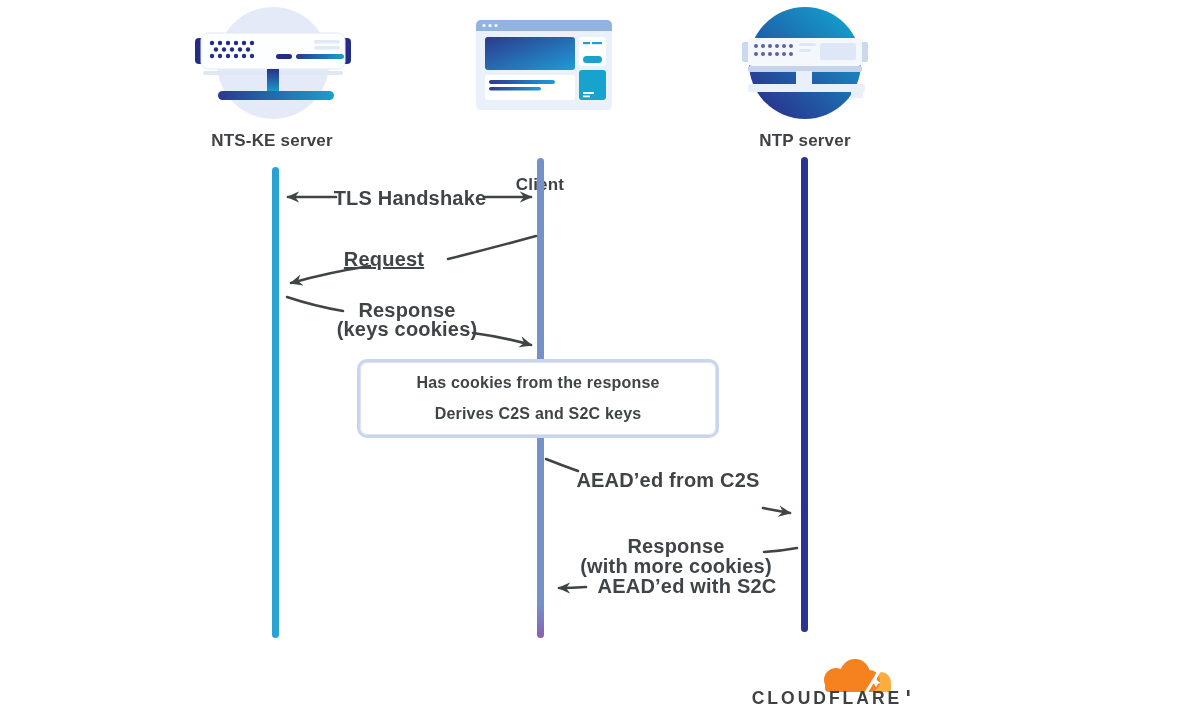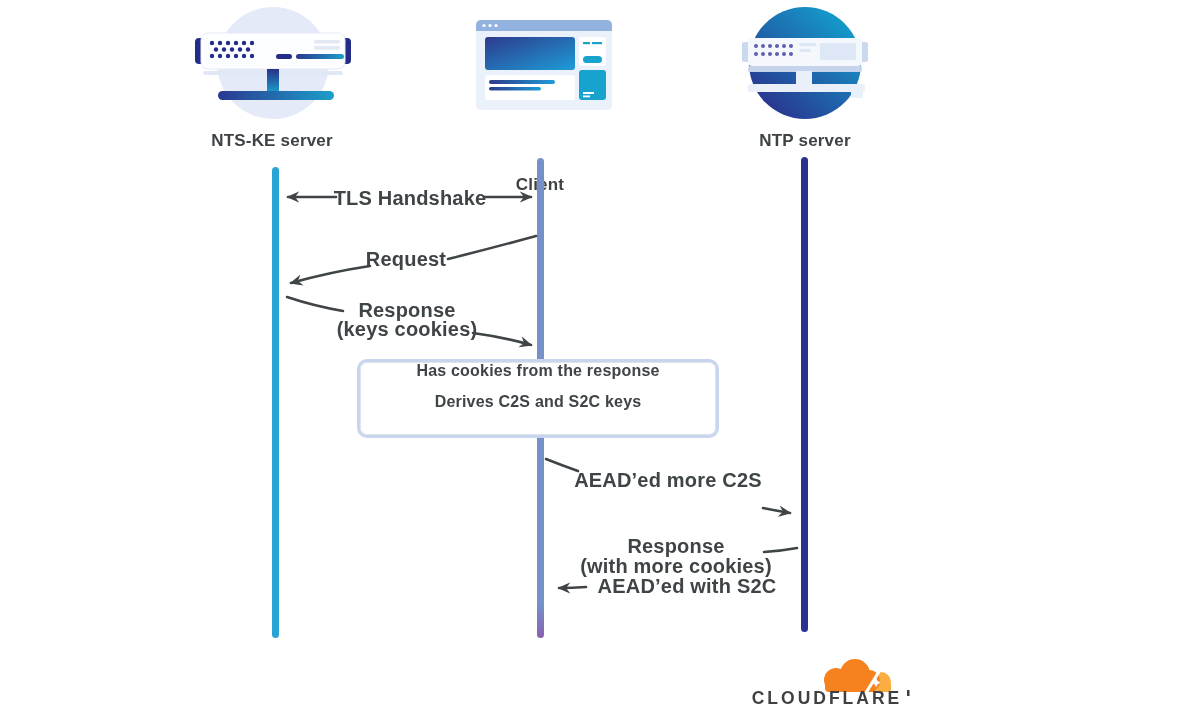--- a/index.html
+++ b/index.html
@@ -22,21 +22,21 @@
     text-align:center;letter-spacing:.2px;line-height:19px;
   }
   .msg .line{display:block;}
   .msg.query{line-height:21px;}
   .msg.resp-ntp{line-height:20px;}
   .note-box{
     position:absolute;left:357px;top:359px;width:362px;height:79px;
     box-sizing:border-box;z-index:2;background:#ffffff;
     border:3px solid #C7D5EF;border-radius:10px;
     box-shadow:inset 0 0 0 1px #DFE4EA;
-    display:flex;flex-direction:column;align-items:center;gap:13px;
+    display:flex;flex-direction:column;justify-content:center;align-items:center;gap:13px;
     font-size:16px;font-weight:700;letter-spacing:.2px;
   }
   .overlay{position:absolute;left:0;top:0;z-index:3;pointer-events:none;}
   .icon-svg{position:absolute;}
 </style>
 </head>
 <body>
 
 <div id="canvas">
 
@@ -174,29 +174,29 @@
       <path d="M473,333 Q503,337 531,345" marker-end="url(#ah)"></path>
       <path d="M546,459 Q561,465 578,471"></path>
       <path d="M763,508 Q778,511 790,513" marker-end="url(#ah)"></path>
       <path d="M797,548 Q781,551 764,552"></path>
       <path d="M586,587 Q572,588 559,588" marker-end="url(#ah)"></path>
     </g>
   </svg>
 
   <div class="msg" style="left:410px;top:189px;">TLS Handshake</div>
 
-  <div class="msg" style="left:406px;top:250px;">Request</div>
+  <div class="msg" style="left:384px;top:250px;text-decoration:underline;">Request</div>
 
   <div class="msg" style="left:407px;top:301px;">
     <span class="line">Response</span>
     <span class="line">(keys cookies)</span>
   </div>
 
   <div class="msg query" style="left:668px;top:470px;">
-    <span class="line">AEAD’ed more C2S</span>
+    <span class="line">AEAD’ed from C2S</span>
   </div>
 
   <div class="msg resp-ntp" style="left:676px;top:536px;">
     <span class="line">Response</span>
     <span class="line">(with more cookies)</span>
     <span class="line" style="padding-left:22px;text-align:center;">AEAD’ed with S2C</span>
   </div>
 
   <svg class="icon-svg" style="left:743px;top:652px;" width="175" height="56" viewBox="0 0 175 56">
     <g>

